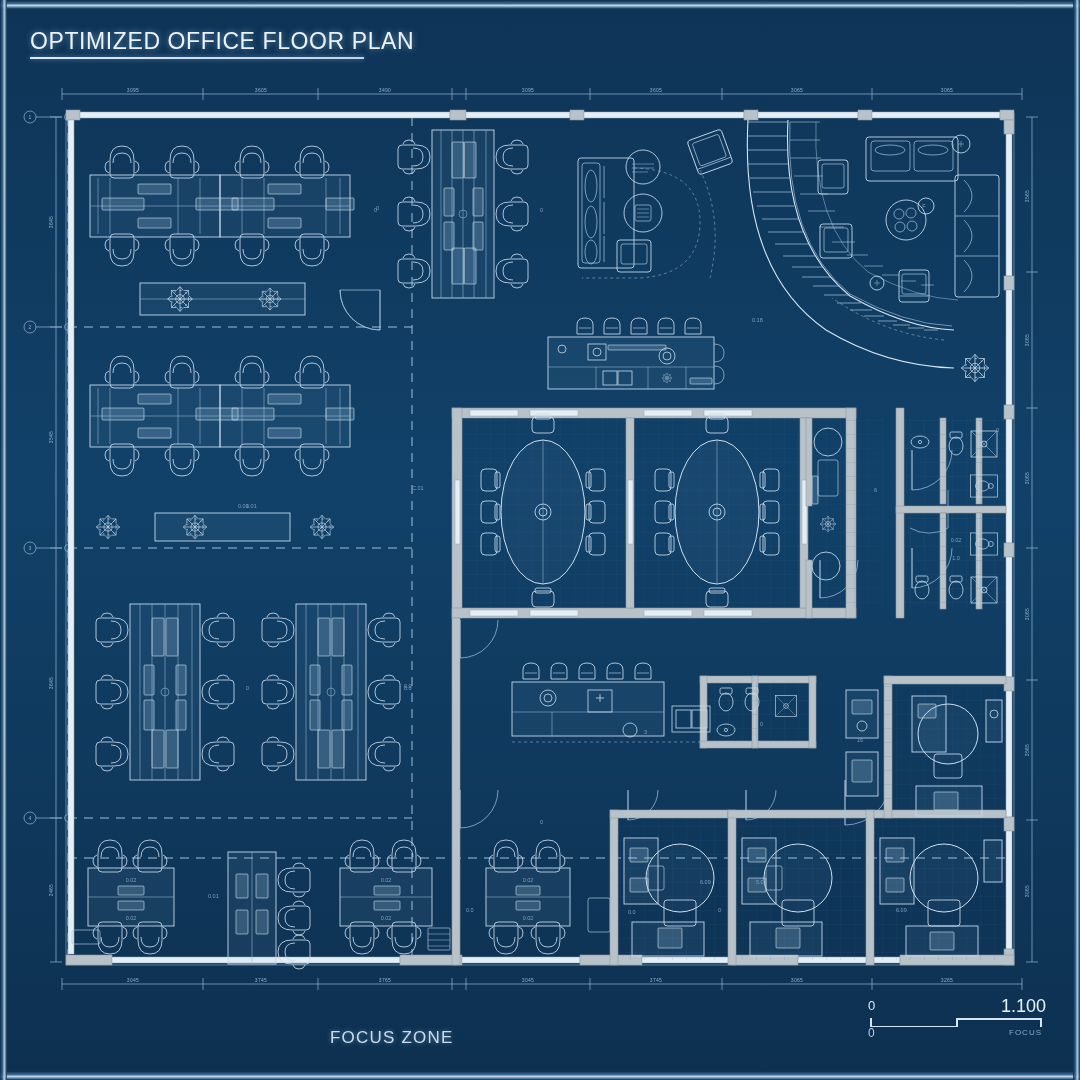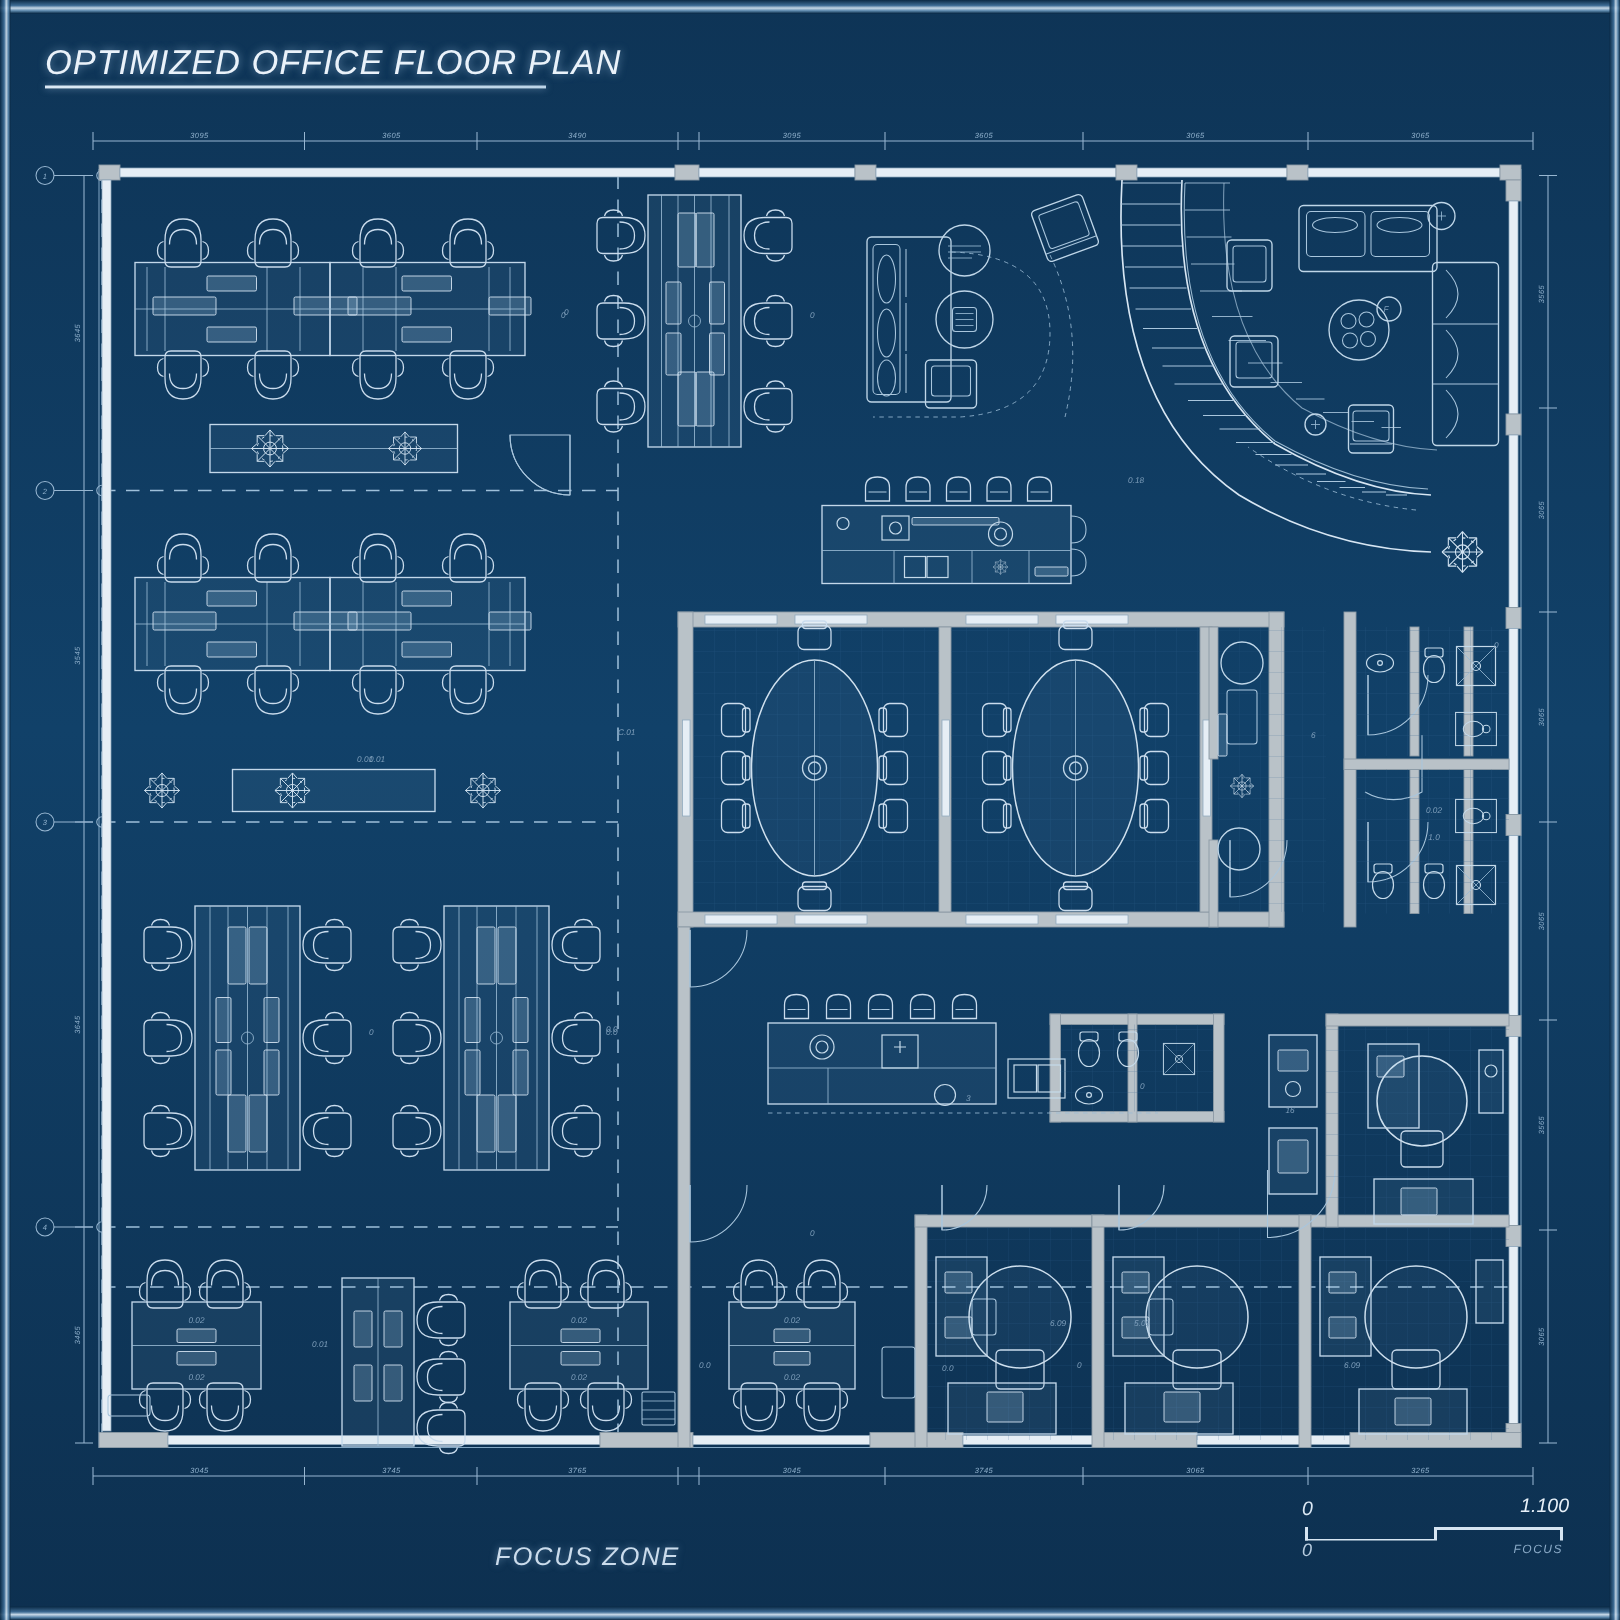--- a/index.html
+++ b/index.html
@@ -6,21 +6,20 @@
   body{
     width:1080px;height:1080px;overflow:hidden;
     background:#0f3559;
     font-family:"Liberation Sans", sans-serif;
   }
   #sheet{
     position:relative;width:1080px;height:1080px;
     background:
       linear-gradient(180deg,#0e3456 0%,#114169 45%,#0d3050 100%);
     overflow:hidden;
-    font-style:italic;
   }
   
   .frame-top,.frame-bot{
     position:absolute;left:0;width:1080px;height:9px;
     background:linear-gradient(180deg,#0b2a45,#3e6d96 40%,#cfe0ee 60%,#5e8bb0 80%,#0b2a45);
     opacity:.95;
   }
   .frame-top{top:0;} .frame-bot{bottom:0;}
   .frame-l,.frame-r{
     position:absolute;top:0;height:1080px;width:7px;
@@ -44,21 +43,21 @@
   #zone-label{
     position:absolute;left:330px;top:1028px;
     font-size:17px;letter-spacing:1.2px;color:#cbdcec;
     text-shadow:0 0 5px rgba(160,200,235,.5);
   }
 
   
   #scalebar{position:absolute;right:32px;bottom:36px;width:180px;height:46px;}
   .sb-zero{position:absolute;left:0;top:0;font-size:13px;color:#dbe8f4;}
   .sb-zero2{position:absolute;left:0;top:28px;font-size:12px;color:#b8cde0;}
-  .sb-ratio{position:absolute;right:2px;top:-2px;font-size:13px;color:#e8f1f9;}
+  .sb-ratio{position:absolute;right:2px;top:-2px;font-size:18px;color:#e8f1f9;}
   .sb-sub{position:absolute;right:6px;top:30px;font-size:8px;color:#89a9c6;letter-spacing:1px;filter:blur(.5px);}
   .sb-line{position:absolute;left:2px;top:20px;width:172px;height:8px;}
   .sb-line i{position:absolute;background:#d6e5f2;}
 
   
   svg#plan{position:absolute;left:0;top:0;width:1080px;height:1080px;}
   .ln{fill:none;stroke:#bfd6e8;stroke-width:.9;}
   .ln2{fill:none;stroke:#a9c6dd;stroke-width:.7;}
   .lnf{fill:none;stroke:#d7e6f3;stroke-width:1.1;}
   .thin{fill:none;stroke:#9cbcd6;stroke-width:.55;}

